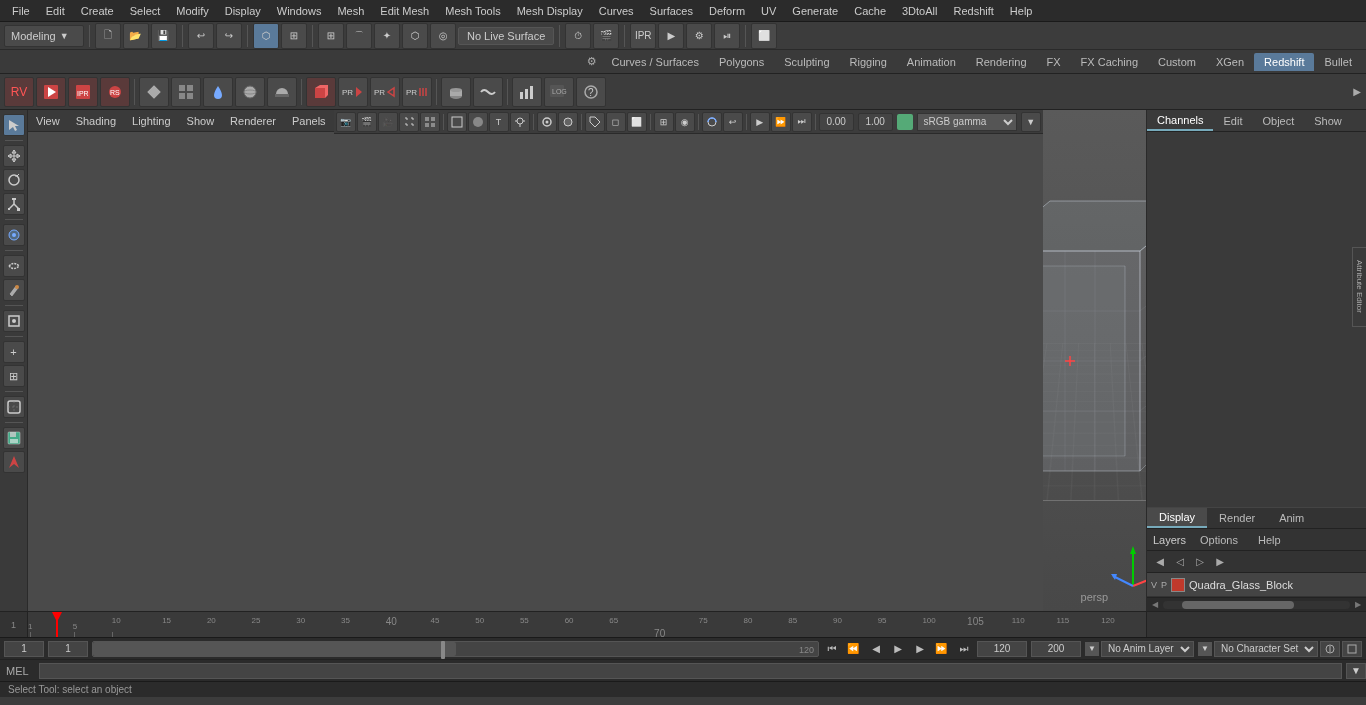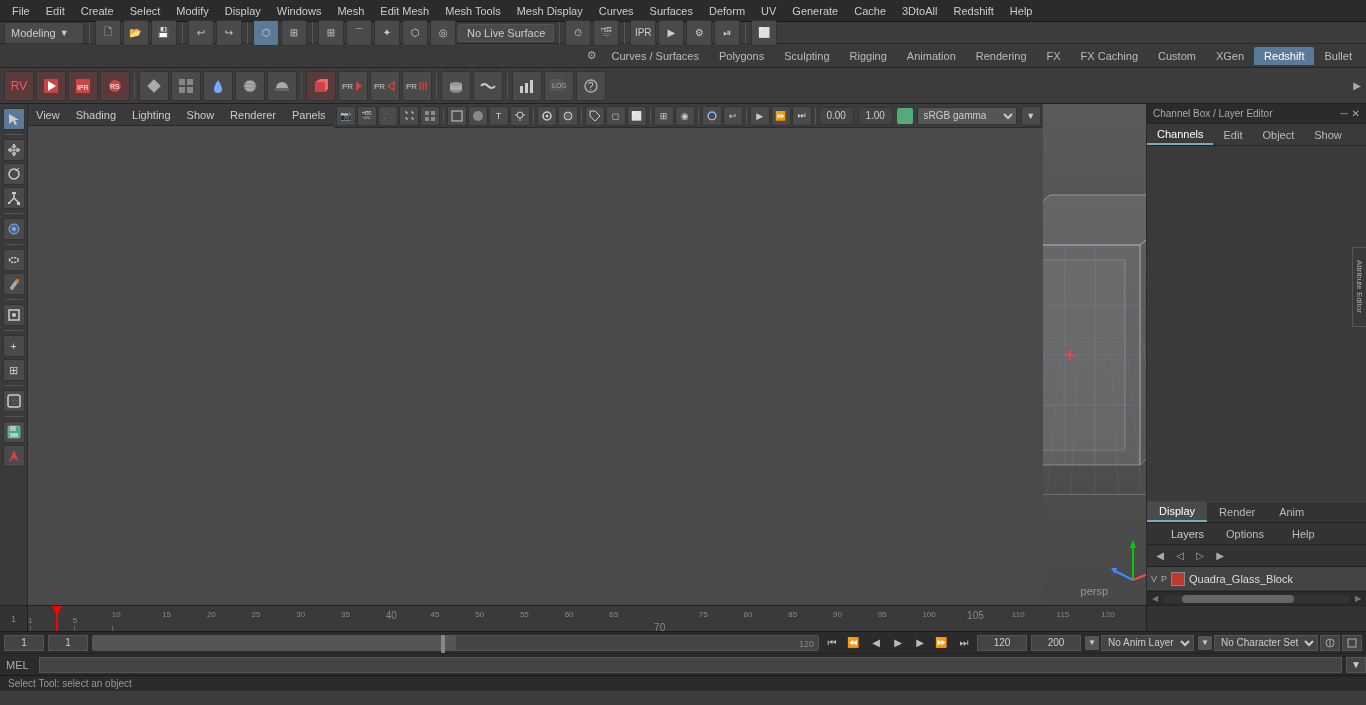--- a/index.html
+++ b/index.html
@@ -26,21 +26,21 @@
       padding: 2px 8px;
       cursor: pointer;
       font-size: 11px;
       color: #ccc;
     }
 
     
     #toolbar-row {
       display: flex;
       align-items: center;
-      height: 22px;
+      height: 28px;
       background: #3c3c3c;
       border-bottom: 1px solid #2a2a2a;
       padding: 0 4px;
       gap: 2px;
     }
     .toolbar-btn {
       display: flex;
       align-items: center;
       justify-content: center;
       width: 26px;
@@ -355,23 +355,23 @@
       color: #fff;
       border-bottom: 2px solid #7ab;
     }
 
     #layers-header {
       display: flex;
       align-items: center;
       height: 22px;
       background: #333;
       border-bottom: 1px solid #222;
-      padding: 0 24px;
-      font-size: 11px;
-      gap: 16px;
+      padding: 0 6px;
+      font-size: 11px;
+      gap: 8px;
     }
     .layers-btn {
       padding: 1px 6px;
       font-size: 11px;
       cursor: pointer;
       color: #bbb;
     }
 
     #layers-toolbar {
       display: flex;
@@ -993,27 +993,20 @@
         <polygon points="58,38 52,38 54,44" fill="#ff4444"></polygon>
         <line x1="30" y1="50" x2="10" y2="40" stroke="#4488ff" stroke-width="2"></line>
         <polygon points="8,38 14,38 12,44" fill="#4488ff"></polygon>
       </svg>
 
       <div class="persp-label">persp</div>
     </div>
   </div>
 
   <div id="right-panel">
-    <div id="right-panel-header">
-      <span>Channel Box / Layer Editor</span>
-      <div style="display:flex; gap:4px;">
-        <span style="cursor:pointer;">─</span>
-        <span style="cursor:pointer;">✕</span>
-      </div>
-    </div>
 
     <div id="channel-tabs">
       <div class="ch-tab active">Channels</div>
       <div class="ch-tab">Edit</div>
       <div class="ch-tab">Object</div>
       <div class="ch-tab">Show</div>
     </div>
 
     <div id="channel-body" style="flex:1; background:#3a3a3a; min-height:200px;">
     </div>

